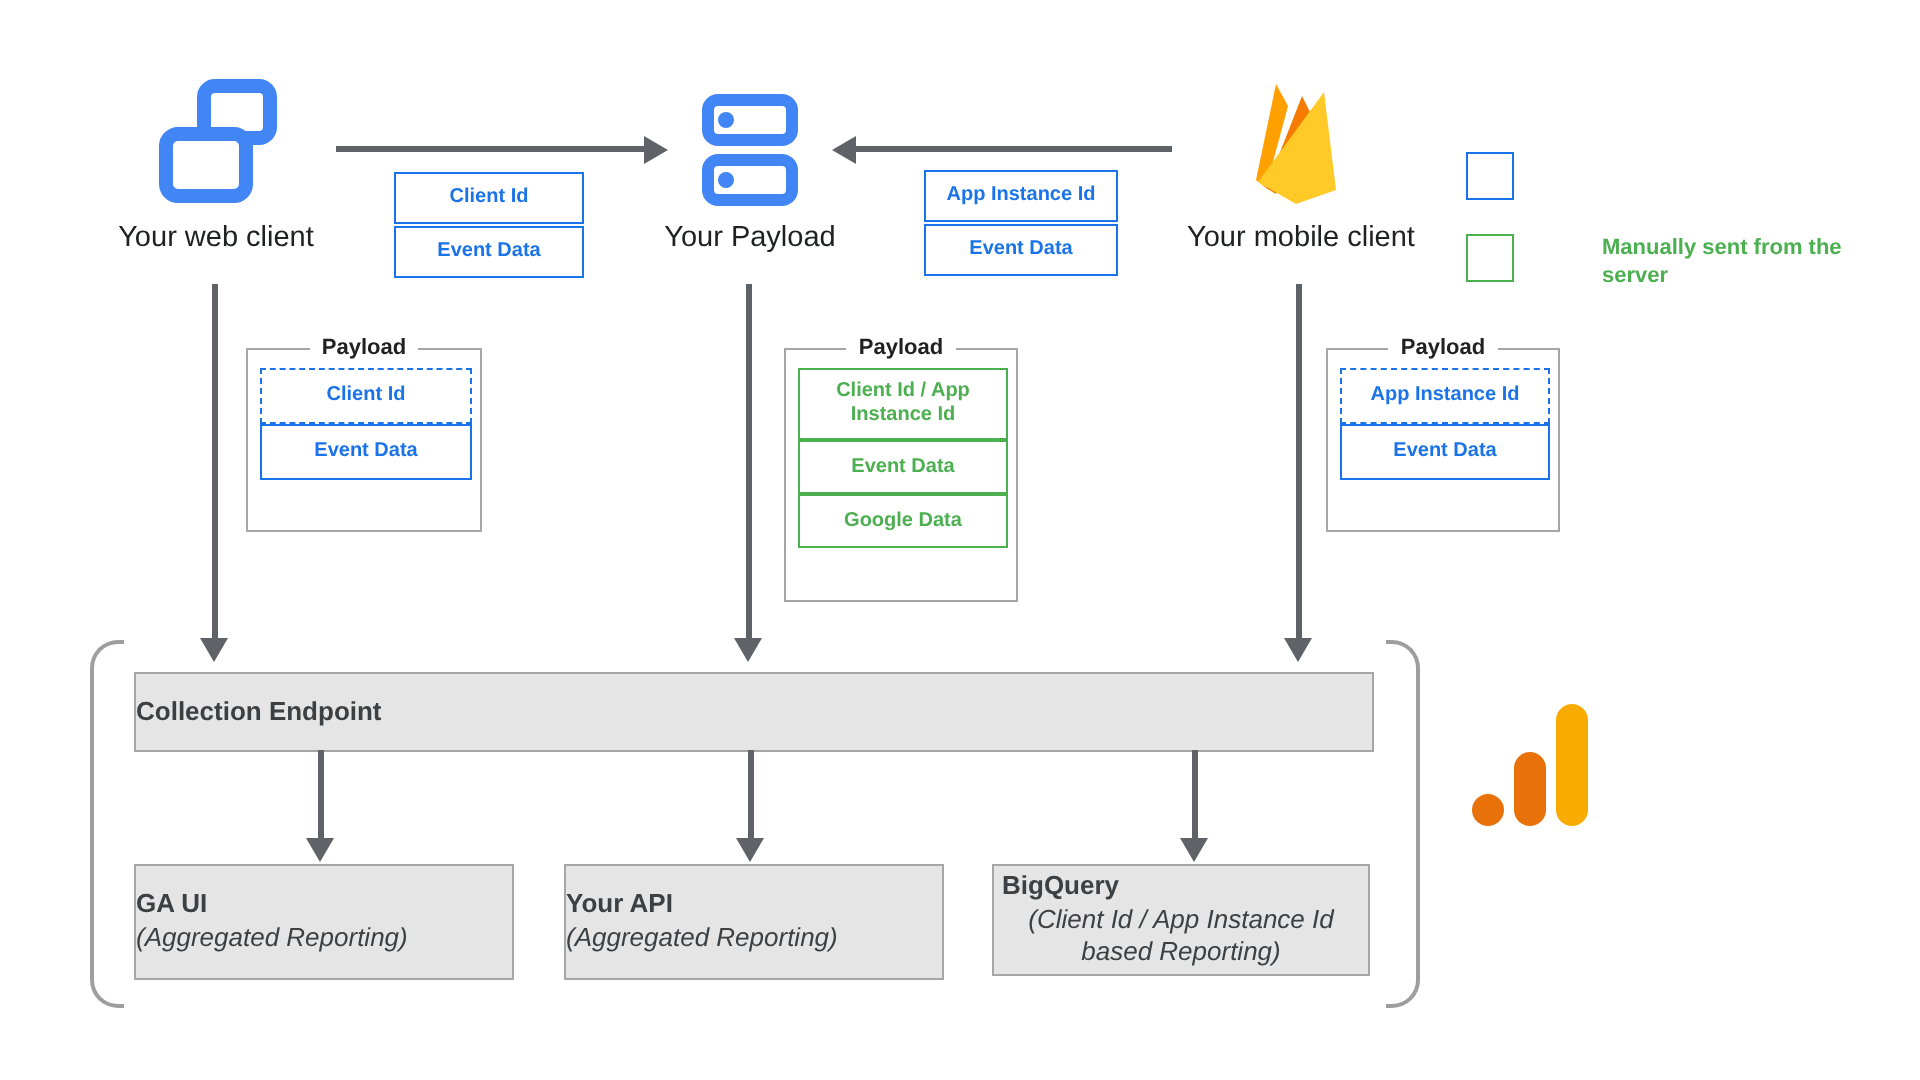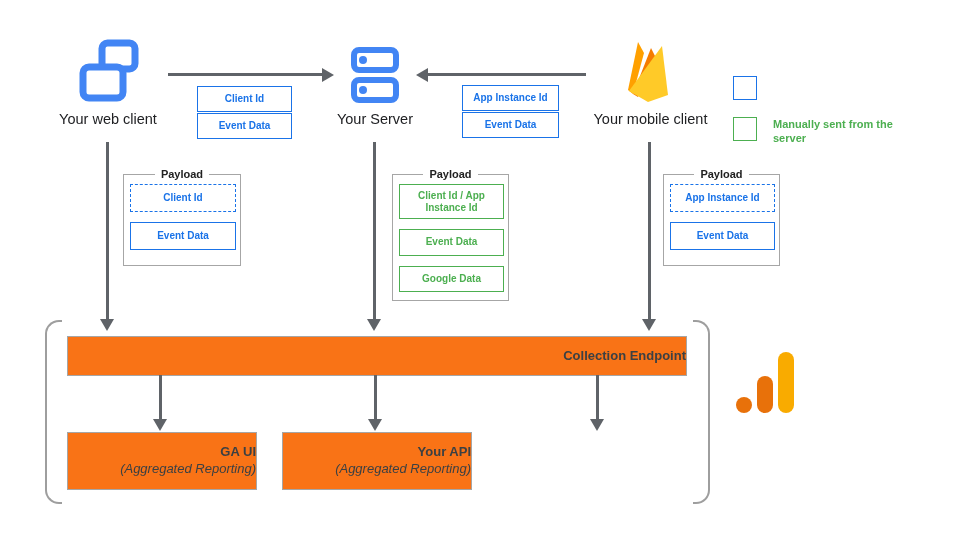--- a/index.html
+++ b/index.html
@@ -23,36 +23,36 @@
   
   .tag{position:absolute;display:flex;align-items:center;justify-content:center;
        background:#fff;border:1.5px solid #1a73e8;color:#1a73e8;
        font-size:10px;font-weight:bold;text-align:center;line-height:1.2;white-space:nowrap;}
   .tag.dashed{border-style:dashed;}
   .tag.green{border-color:#4caf50;color:#4caf50;white-space:normal;}
   .tag.rel{position:relative;width:100%;}
 
   
   fieldset.payload{position:absolute;margin:0;background:#fff;border:1px solid #a6a6a6;
-       padding:4px 6px 8px;min-width:0;display:flex;flex-direction:column;gap:10px;}
+       padding:4px 6px 8px;min-width:0;display:flex;flex-direction:column;gap:0;}
   fieldset.payload legend{margin:0 auto;padding:0 6px;font-size:11px;font-weight:bold;color:#212121;}
 
   
-  .gbox{position:absolute;background:#f97316;border:1px solid #a6a6a6;display:flex;
-        flex-direction:column;align-items:flex-end;justify-content:center;text-align:center;}
+  .gbox{position:absolute;background:#e5e5e5;border:1px solid #a6a6a6;display:flex;
+        flex-direction:column;align-items:flex-start;justify-content:center;text-align:center;}
   .gbox .title{font-size:13px;font-weight:bold;color:#3c4043;line-height:1.3;}
   .gbox .subtitle{font-size:13px;font-style:italic;color:#3c4043;line-height:1.3;}
 
   
   .legend-item{position:absolute;left:733px;display:flex;align-items:flex-start;gap:16px;}
   .swatch{width:22px;height:22px;background:#fff;border:1.6px solid #1a73e8;flex:0 0 auto;}
   .swatch.dashed{border-style:dashed;}
   .swatch.green{border-color:#4caf50;}
   .legend-text{width:120px;font-size:11px;font-weight:bold;line-height:1.3;color:#1a73e8;}
-  .legend-text.green{color:#4caf50;}
+  .legend-text.green{color:#4caf50;margin-left:28px;}
 
   
   .bracket{position:absolute;top:320px;width:15px;height:180px;}
   .bracket.left{left:45px;border-left:2px solid #9e9e9e;border-top:2px solid #9e9e9e;
         border-bottom:2px solid #9e9e9e;border-radius:14px 0 0 14px;}
   .bracket.right{left:693px;border-right:2px solid #9e9e9e;border-top:2px solid #9e9e9e;
         border-bottom:2px solid #9e9e9e;border-radius:0 14px 14px 0;}
 
   .caption{position:absolute;left:690px;top:421px;width:155px;text-align:center;
            font-size:14px;color:#3c4043;line-height:1.25;}
@@ -67,21 +67,21 @@
     <rect x="5" y="29" width="40" height="31" rx="6" fill="#fff" stroke="#4285f4" stroke-width="7"></rect>
   </svg>
   <div class="node-label" style="left:38px;top:111px;width:140px;">Your web client</div>
 
   <svg class="abs" style="left:351px;top:47px;" width="48" height="56" viewBox="0 0 48 56">
     <rect x="3" y="3" width="42" height="20" rx="5" fill="#fff" stroke="#4285f4" stroke-width="6"></rect>
     <rect x="3" y="33" width="42" height="20" rx="5" fill="#fff" stroke="#4285f4" stroke-width="6"></rect>
     <circle cx="12" cy="13" r="4" fill="#4285f4"></circle>
     <circle cx="12" cy="43" r="4" fill="#4285f4"></circle>
   </svg>
-  <div class="node-label" style="left:315px;top:111px;width:120px;">Your Server</div>
+  <div class="node-label" style="left:315px;top:111px;width:120px;">Your Payload</div>
 
   <svg class="abs" style="left:622px;top:38px;" width="52" height="66" viewBox="0 0 52 66">
     <polygon points="6,52 16,4 22,15 11,56" fill="#FFA000"></polygon>
     <polygon points="11,56 29,10 34,20 16,59" fill="#F57C00"></polygon>
     <polygon points="40,8 46,57 26,64 7,53" fill="#FFCA28"></polygon>
   </svg>
   <div class="node-label" style="left:578px;top:111px;width:145px;">Your mobile client</div>
 
   <div class="hline" style="left:168px;top:73px;width:156px;"></div>
   <div class="head-right" style="left:322px;top:68px;"></div>
@@ -148,20 +148,24 @@
   <div class="head-down" style="left:590px;top:419px;"></div>
 
   <div class="gbox" style="left:67px;top:432px;width:188px;height:56px;">
     <div class="title">GA UI</div>
     <div class="subtitle">(Aggregated Reporting)</div>
   </div>
   <div class="gbox" style="left:282px;top:432px;width:188px;height:56px;">
     <div class="title">Your API</div>
     <div class="subtitle">(Aggregated Reporting)</div>
   </div>
+  <div class="gbox" style="left:496px;top:432px;width:189px;height:56px;padding:2px 4px;box-sizing:border-box;">
+    <div class="title">BigQuery</div>
+    <div class="subtitle">(Client Id / App Instance Id based Reporting)</div>
+  </div>
 
   <svg class="abs" style="left:735px;top:350px;" width="60" height="64" viewBox="0 0 60 64">
     <rect x="43" y="2" width="16" height="61" rx="8" fill="#F9AB00"></rect>
     <rect x="22" y="26" width="16" height="37" rx="8" fill="#E8710A"></rect>
     <circle cx="9" cy="55" r="8" fill="#E8710A"></circle>
   </svg>
 
 </div>
 
 </body></html>

